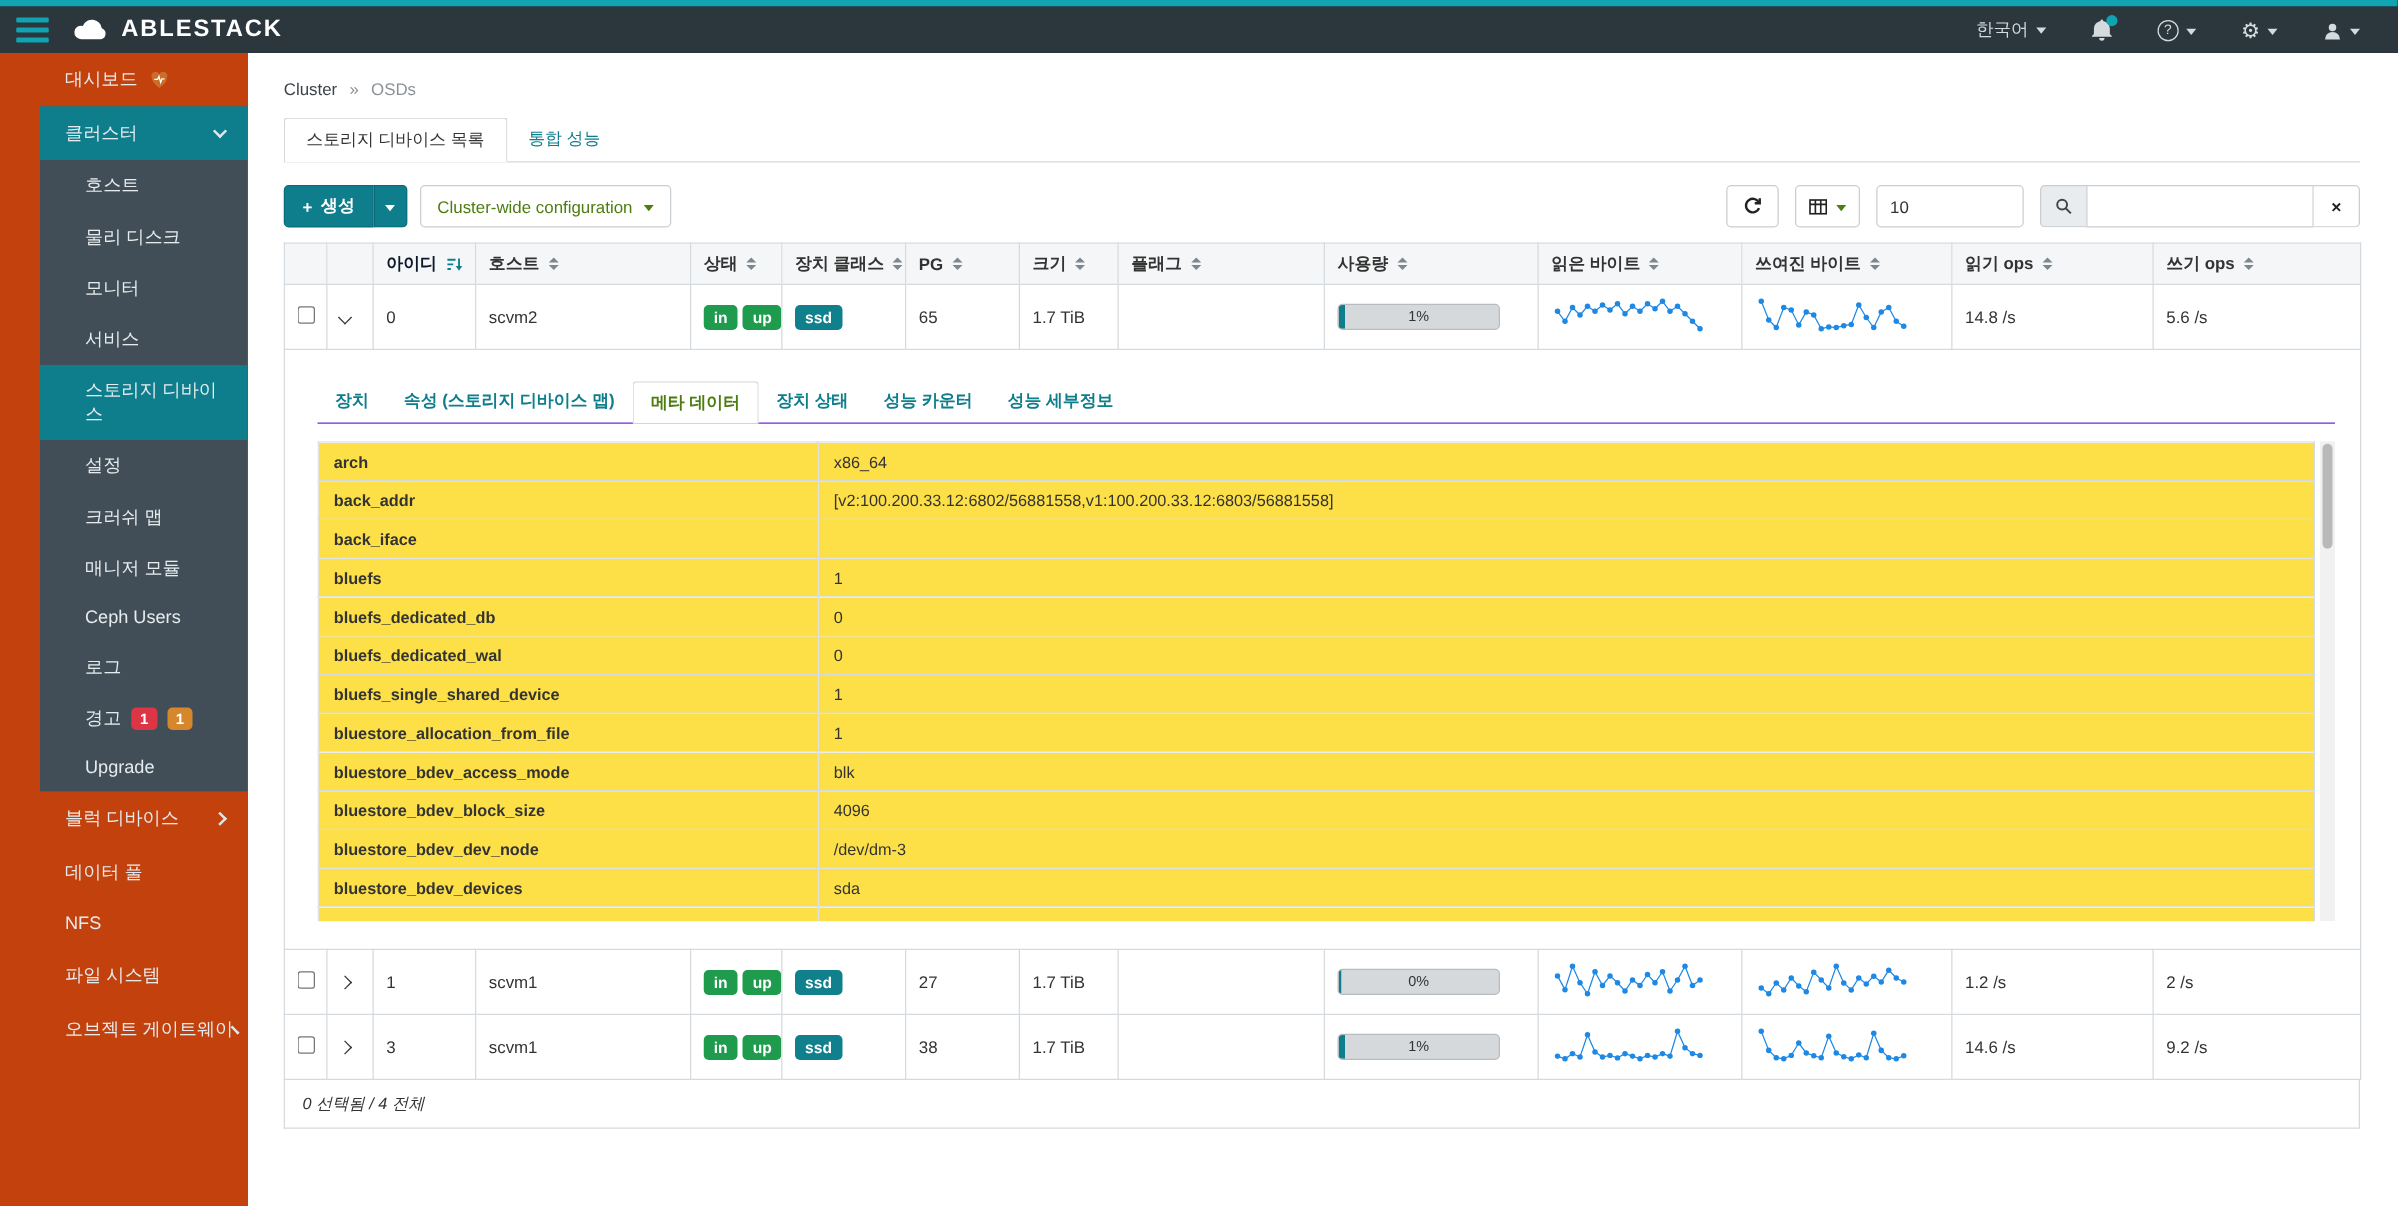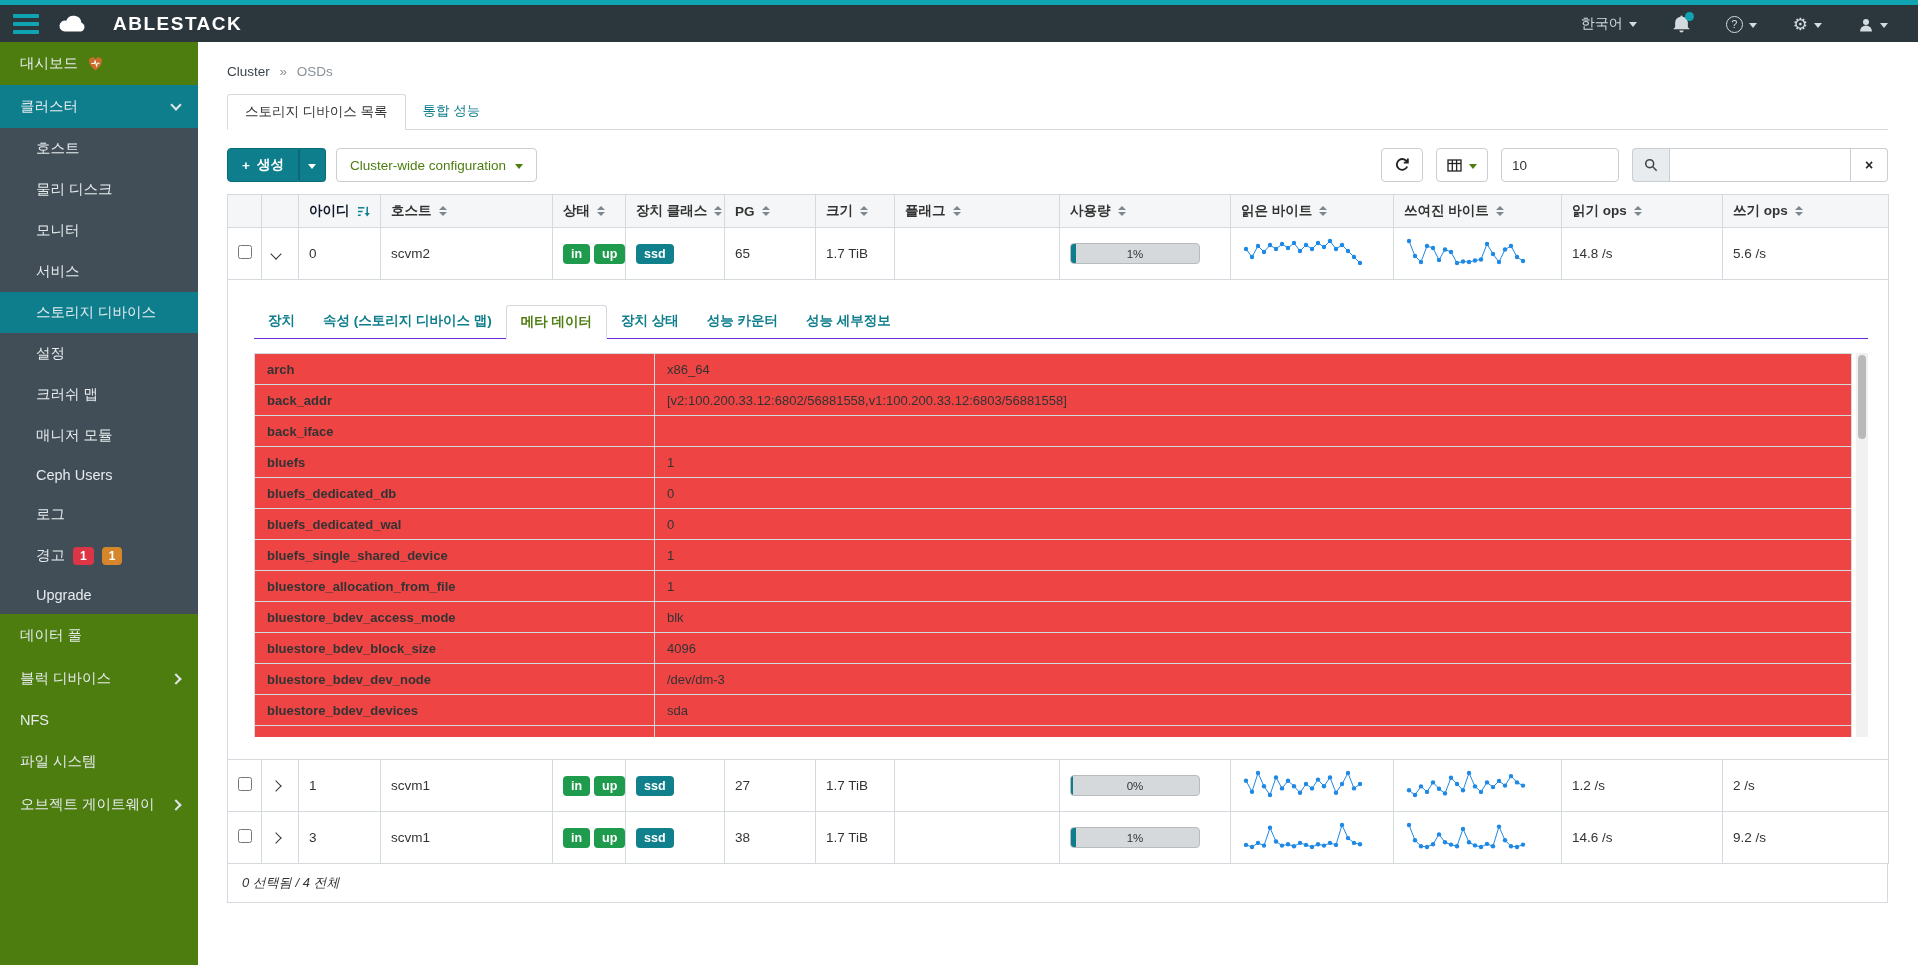--- a/index.html
+++ b/index.html
@@ -6,37 +6,37 @@
   html,body { width:1918px; height:965px; overflow:hidden; background:#fff;
               font-family:"Liberation Sans", sans-serif; font-size:14px; color:#333; }
 
   
   .topbar { position:fixed; top:0; left:0; width:1918px; height:42px;
             background:#2b363d; border-top:5px solid #10a3b1;
             display:flex; align-items:center; z-index:50; }
   .hamburger { width:26px; height:20px; margin:0 0 0 13px; display:flex; flex-direction:column;
                justify-content:space-between; cursor:pointer; }
   .hamburger span { display:block; height:4px; background:#10a3b1; border-radius:1px; }
-  .brand { display:flex; align-items:center; gap:24px; margin-left:18px; color:#fff;
+  .brand { display:flex; align-items:center; gap:8px; margin-left:18px; color:#fff;
            font-size:19px; font-weight:bold; letter-spacing:1.5px; }
   .topbar-right { margin-left:auto; display:flex; align-items:flex-end; gap:36px; padding-right:30px;
                   color:#d4dbdf; }
   .tb-item { display:flex; align-items:center; gap:6px; cursor:pointer; font-size:14px; }
   .caret { display:inline-block; border-left:4px solid transparent; border-right:4px solid transparent;
            border-top:5px solid currentColor; margin-top:2px; }
   .bell-wrap { position:relative; }
   .bell-dot { position:absolute; top:-3px; right:-4px; width:9px; height:9px; border-radius:50%;
               background:#10a3b1; }
   .help-circle { width:17px; height:17px; border:1.5px solid #d4dbdf; border-radius:50%;
                  font-size:11px; display:flex; align-items:center; justify-content:center; }
   .gear-glyph { font-size:17px; line-height:1; }
 
   
-  .sidebar { position:fixed; top:42px; left:0; width:198px; height:923px; background:#4d7c0f;
-             color:#e6ebee; font-size:14.5px; }
+  .sidebar { position:fixed; top:42px; left:0; width:198px; height:923px; background:#c2410c;
+             color:#e6ebee; font-size:14.5px;padding-left:32px; }
   .nav-item { display:flex; align-items:center; padding:12px 18px 12px 20px; cursor:pointer; }
   .nav-item .lbl { flex:0 0 auto; }
   .nav-parent-active { background:#0e7e8d; }
   .submenu { background:#414e57; }
   .subitem { display:flex; align-items:center; padding:11px 18px 11px 36px; cursor:pointer; }
   .subitem-active { background:#0e7e8d; }
   .chev { width:8px; height:8px; border-right:2px solid #dfe5e8; border-bottom:2px solid #dfe5e8;
           display:inline-block; }
   .chev-down { transform:rotate(45deg); margin-left:auto; margin-top:-3px; }
   .chev-right { transform:rotate(-45deg); margin-left:auto; }
@@ -110,21 +110,21 @@
 
   
   .detail-td { padding:24px 20px 22px 26px !important; height:auto !important; }
   .subtabbar { display:flex; border-bottom:1px solid #6d28d9; margin-bottom:14px; }
   .subtab { padding:7px 14px; font-size:13.5px; color:#0e7e8d; font-weight:bold; cursor:pointer;
             position:relative; top:1px; }
   .subtab-active { color:#4d7c0f; background:#fff; border:1px solid #d4d9dd; border-bottom:1px solid #fff;
                    border-radius:3px 3px 0 0; }
   .meta-wrap { position:relative; height:384px; overflow:hidden; padding-right:16px; }
   table.meta { border-collapse:collapse; width:100%; font-size:13px; }
-  .meta td { border:1px solid #d5dade; padding:7px 12px; height:31px; background:#ef4444; white-space:nowrap; }
+  .meta td { border:1px solid #d5dade; padding:7px 12px; height:31px; background:#fde047; white-space:nowrap; }
   .meta .k { font-weight:bold; width:400px; }
   .meta-scroll { position:absolute; top:0; right:0; width:12px; height:100%; background:#f1f1f1; }
   .meta-thumb { position:absolute; top:2px; left:2px; width:8px; height:84px; background:#b9b9b9;
                 border-radius:4px; }
 
   .grid-footer { width:1661px; border:1px solid #d5dade; border-top:none; padding:10px 14px;
                  font-size:13px; font-style:italic; color:#333; }
 
   input[type="checkbox"] { width:14px; height:14px; cursor:pointer; }
 </style>
@@ -220,26 +220,26 @@
     <div class="subitem">
       <span>경고</span>
       <span class="badge badge-danger">1</span>
       <span class="badge badge-warning">1</span>
     </div>
     <div class="subitem">
         <span>Upgrade</span>
       </div>
   </div>
   <div class="nav-item">
-      <span class="lbl">데이터 풀</span>
-    </div>
-  <div class="nav-item">
     <span class="lbl">블럭 디바이스</span>
     <span class="chev chev-right"></span>
   </div>
+  <div class="nav-item">
+      <span class="lbl">데이터 풀</span>
+    </div>
   <div class="nav-item">
       <span class="lbl">NFS</span>
     </div>
   <div class="nav-item">
       <span class="lbl">파일 시스템</span>
     </div>
   <div class="nav-item">
     <span class="lbl">오브젝트 게이트웨이</span>
     <span class="chev chev-right"></span>
   </div>

